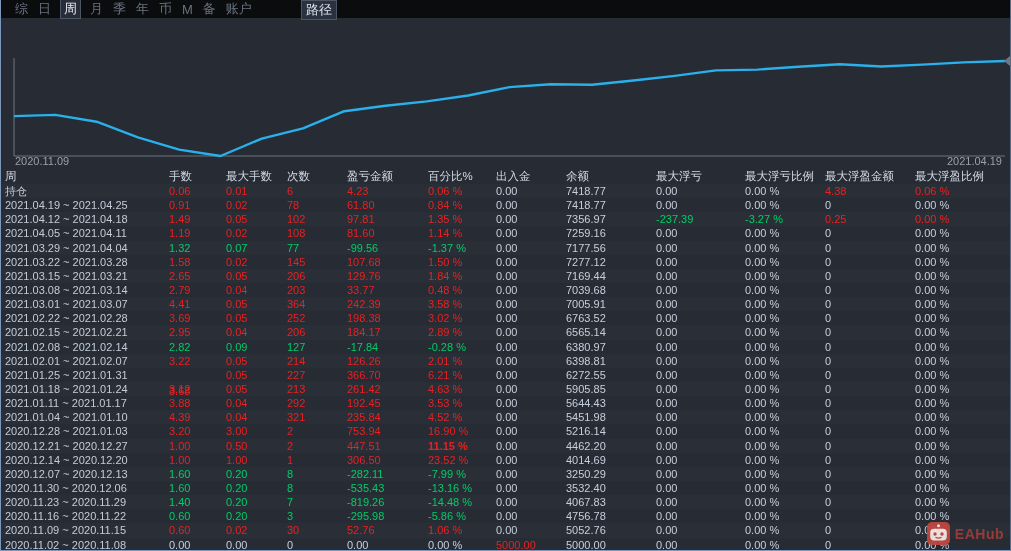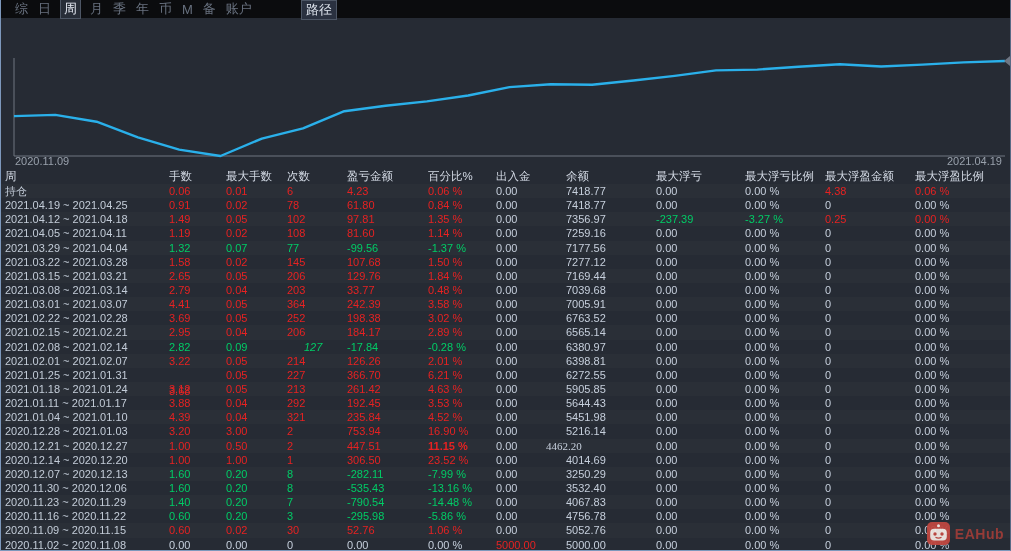--- a/index.html
+++ b/index.html
@@ -224,21 +224,21 @@
         <span class="c-w" style="left: 565px;">6565.14</span>
         <span class="c-w" style="left: 655px;">0.00</span>
         <span class="c-w" style="left: 744px;">0.00 %</span>
         <span class="c-w" style="left: 824px;">0</span>
         <span class="c-w" style="left: 914px;">0.00 %</span>
       </div>
       <div class="trow ">
         <span class="rlabel" style="left: 4px;">2021.02.08 ~ 2021.02.14</span>
         <span class="c-g" style="left: 168px;">2.82</span>
         <span class="c-g" style="left: 225px;">0.09</span>
-        <span class="c-g" style="left: 303px; font-style: italic;">127</span>
+        <span class="c-g" style="left: 286px;">127</span>
         <span class="c-g" style="left: 346px;">-17.84</span>
         <span class="c-g" style="left: 427px;">-0.28 %</span>
         <span class="c-w" style="left: 495px;">0.00</span>
         <span class="c-w" style="left: 565px;">6380.97</span>
         <span class="c-w" style="left: 655px;">0.00</span>
         <span class="c-w" style="left: 744px;">0.00 %</span>
         <span class="c-w" style="left: 824px;">0</span>
         <span class="c-w" style="left: 914px;">0.00 %</span>
       </div>
       <div class="trow ">
@@ -326,21 +326,21 @@
         <span class="c-w" style="left: 914px;">0.00 %</span>
       </div>
       <div class="trow ">
         <span class="rlabel" style="left: 4px;">2020.12.21 ~ 2020.12.27</span>
         <span class="c-r" style="left: 168px;">1.00</span>
         <span class="c-r" style="left: 225px;">0.50</span>
         <span class="c-r" style="left: 286px;">2</span>
         <span class="c-r" style="left: 346px;">447.51</span>
         <span class="c-r" style="left: 427px; font-weight: bold;">11.15 %</span>
         <span class="c-w" style="left: 495px;">0.00</span>
-        <span class="c-w" style="left: 545px; font-family: Liberation Serif, serif;">4462.20</span>
+        <span class="c-w" style="left: 565px;">4462.20</span>
         <span class="c-w" style="left: 655px;">0.00</span>
         <span class="c-w" style="left: 744px;">0.00 %</span>
         <span class="c-w" style="left: 824px;">0</span>
         <span class="c-w" style="left: 914px;">0.00 %</span>
       </div>
       <div class="trow ">
         <span class="rlabel" style="left: 4px;">2020.12.14 ~ 2020.12.20</span>
         <span class="c-r" style="left: 168px;">1.00</span>
         <span class="c-r" style="left: 225px;">1.00</span>
         <span class="c-r" style="left: 286px;">1</span>
@@ -379,21 +379,21 @@
         <span class="c-w" style="left: 655px;">0.00</span>
         <span class="c-w" style="left: 744px;">0.00 %</span>
         <span class="c-w" style="left: 824px;">0</span>
         <span class="c-w" style="left: 914px;">0.00 %</span>
       </div>
       <div class="trow ">
         <span class="rlabel" style="left: 4px;">2020.11.23 ~ 2020.11.29</span>
         <span class="c-g" style="left: 168px;">1.40</span>
         <span class="c-g" style="left: 225px;">0.20</span>
         <span class="c-g" style="left: 286px;">7</span>
-        <span class="c-g" style="left: 346px;">-790.54</span>
+        <span class="c-g" style="left: 346px;">-819.26</span>
         <span class="c-g" style="left: 427px;">-14.48 %</span>
         <span class="c-w" style="left: 495px;">0.00</span>
         <span class="c-w" style="left: 565px;">4067.83</span>
         <span class="c-w" style="left: 655px;">0.00</span>
         <span class="c-w" style="left: 744px;">0.00 %</span>
         <span class="c-w" style="left: 824px;">0</span>
         <span class="c-w" style="left: 914px;">0.00 %</span>
       </div>
       <div class="trow ">
         <span class="rlabel" style="left: 4px;">2020.11.16 ~ 2020.11.22</span>

